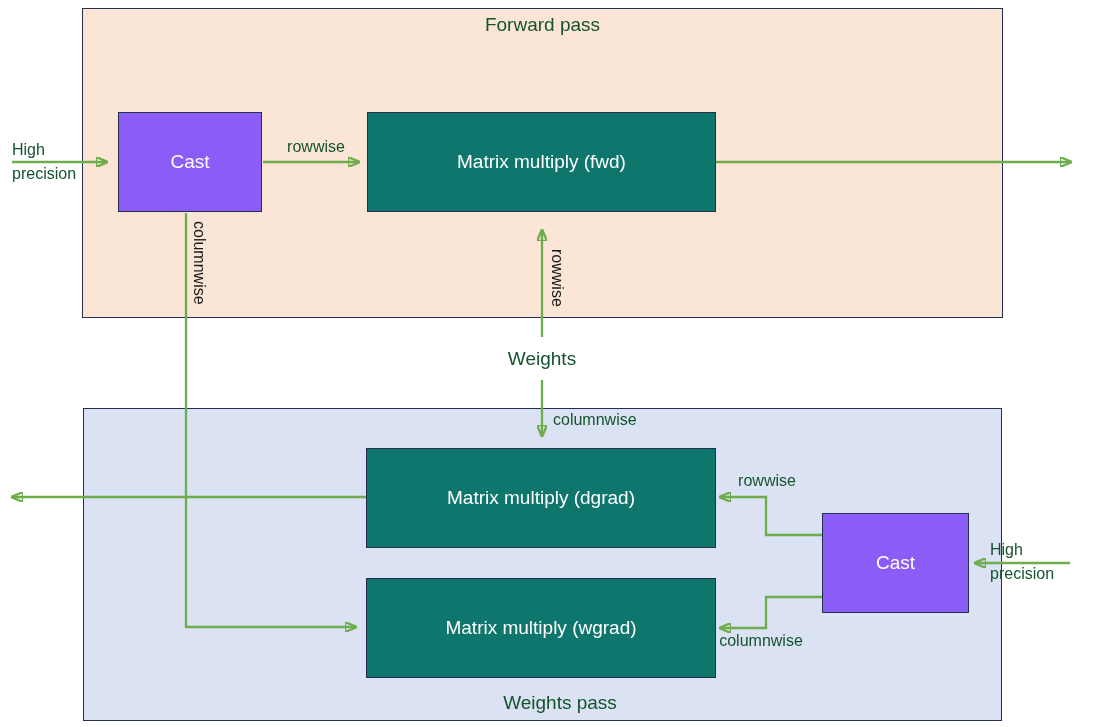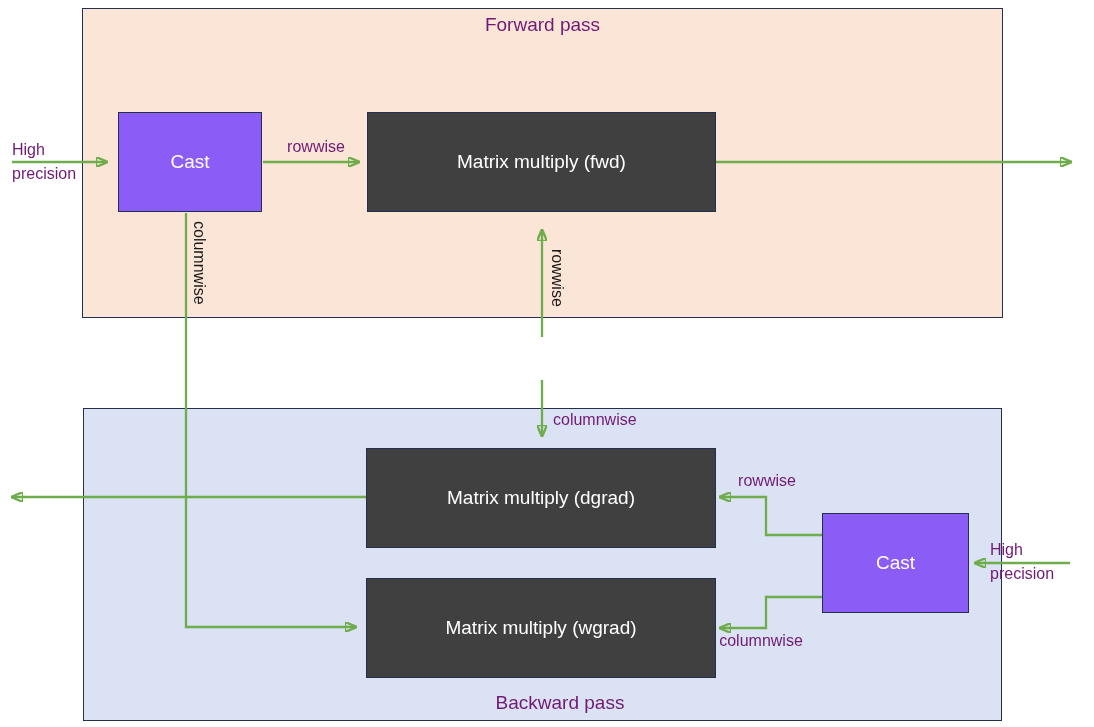--- a/index.html
+++ b/index.html
@@ -9,29 +9,29 @@
   }
   .panel{position:absolute;box-sizing:border-box;border:1.6px solid #22304E;}
   .panel.forward{left:82px;top:8px;width:921px;height:310px;background:#FBE5D6;}
   .panel.backward{left:83px;top:408px;width:919px;height:313px;background:#DAE2F3;}
   .node{
     position:absolute;box-sizing:border-box;border:1.8px solid #22304E;
     display:flex;align-items:center;justify-content:center;
     color:#ffffff;font-size:19px;
   }
   .node.blue{background:#8b5cf6;}
-  .node.green{background:#404040;}
+  .node.green{background:#0f766e;}
   .node.cast-fwd{left:118px;top:112px;width:144px;height:100px;}
   .node.mm-fwd{left:367px;top:112px;width:349px;height:100px;}
   .node.mm-dgrad{left:366px;top:448px;width:350px;height:100px;}
   .node.mm-wgrad{left:366px;top:578px;width:350px;height:100px;}
   .node.cast-bwd{left:822px;top:513px;width:147px;height:100px;}
   svg.connectors{position:absolute;left:0;top:0;width:1094px;height:727px;pointer-events:none;}
   svg.connectors path{fill:none;stroke:#6FAC4C;stroke-width:2.3px;}
-  .lbl{position:absolute;font-size:16px;line-height:20px;color:#701a75;white-space:nowrap;}
+  .lbl{position:absolute;font-size:16px;line-height:20px;color:#14532d;white-space:nowrap;}
   .lbl.big{font-size:19px;line-height:24px;}
   .lbl.center{text-align:center;}
   .vlabel{
     position:absolute;writing-mode:vertical-rl;text-orientation:mixed;
     font-size:16px;color:#1a1a1a;white-space:nowrap;
   }
   .twoline{line-height:24px;}
   .twoline span{display:block;}
   .title-forward{left:82px;top:13px;width:921px;}
   .title-backward{left:460px;top:691px;width:200px;}
@@ -81,21 +81,22 @@
     <span>Matrix multiply (wgrad)</span>
   </div>
   <div class="node green mm-dgrad">
     <span>Matrix multiply (dgrad)</span>
   </div>
   <div class="node blue cast-bwd">
     <span>Cast</span>
   </div>
 
   <div class="lbl big center title-forward">Forward pass</div>
-  <div class="lbl big center title-backward">Backward pass</div>
+  <div class="lbl big center title-backward">Weights pass</div>
+  <div class="lbl big center weights">Weights</div>
 
   <div class="lbl twoline hp-left">
     <span>High</span>
     <span>precision</span>
   </div>
   <div class="lbl twoline hp-right">
     <span>High</span>
     <span>precision</span>
   </div>
 

